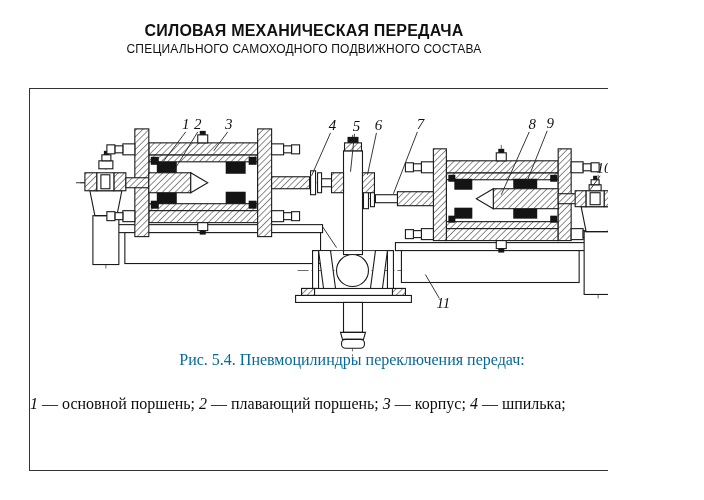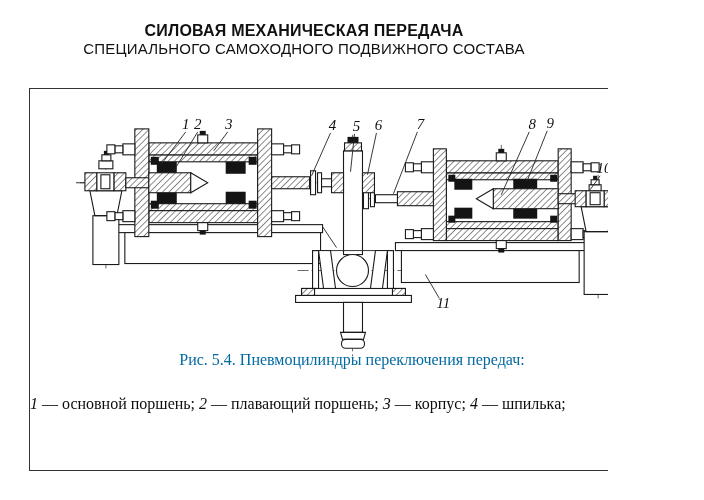--- a/index.html
+++ b/index.html
@@ -1,20 +1,20 @@
 <!DOCTYPE html>
 <html><head>
 <meta charset="utf-8">
 <style>
   html,body{margin:0;padding:0;background:#fff;}
   .page{position:relative;width:608px;height:500px;background:#fff;overflow:hidden;
         font-family:"Liberation Sans",sans-serif;color:#111;}
   .hdr{position:absolute;left:0;top:22px;width:100%;text-align:center;}
   .title{font-size:16px;font-weight:bold;letter-spacing:.2px;line-height:18px;}
-  .subtitle{font-size:15px;font-weight:normal;letter-spacing:.2px;line-height:18px;}
+  .subtitle{font-size:12px;font-weight:normal;letter-spacing:.2px;line-height:18px;}
   .sheet{position:absolute;right:27px;top:57px;font-size:11px;font-weight:bold;margin-top:48px;}
   .figure-box{position:absolute;left:29px;top:88px;width:644px;height:381px;
               border:1.5px solid #333;background:#fff;}
   .figure-box svg{position:absolute;left:0;top:0;width:100%;height:100%;}
   .caption{position:absolute;left:0;top:262px;width:100%;text-align:center;
            font-family:"Liberation Serif",serif;font-size:16px;color:#0369a1;}
   .legend{position:absolute;left:0;top:304px;width:100%;text-align:left;
           font-family:"Liberation Serif",serif;font-size:16px;line-height:22px;color:#0d0d0d;}
   .legend i{font-style:italic;}
   

